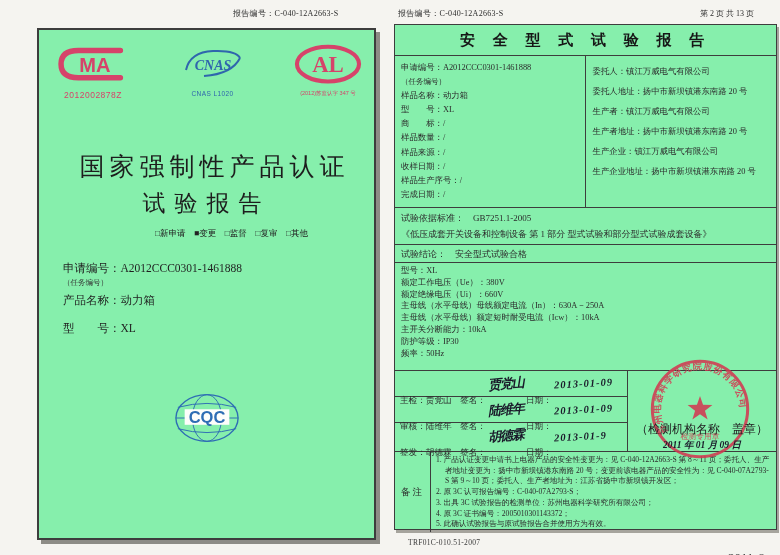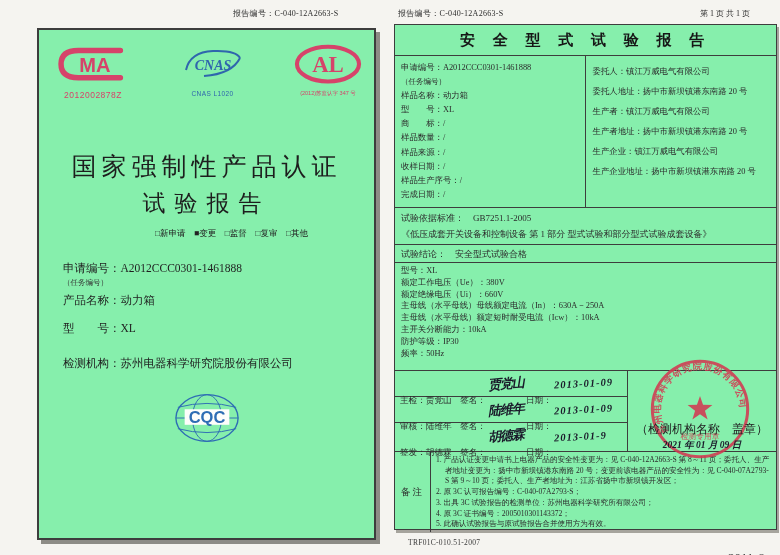--- a/index.html
+++ b/index.html
@@ -24,21 +24,21 @@
   .hdr-no-left{left:233px;}
   .hdr-no-right{left:398px;}
   .hdr-page{position:absolute;top:8px;left:700px;font-size:8px;}
 
   
   .logos-row{position:absolute;top:14px;left:14px;right:10px;display:flex;justify-content:space-between;align-items:flex-start;}
   .logo-block{text-align:center;}
   .logo-caption-red{font-size:8.5px;color:#d6436a;letter-spacing:.5px;font-family:"Liberation Sans",sans-serif;}
   .logo-caption-blue{font-size:6.5px;color:#2f66ad;letter-spacing:.4px;font-family:"Liberation Sans",sans-serif;}
   .logo-caption-xs{font-size:5.5px;color:#d6436a;font-family:"Liberation Sans",sans-serif;white-space:nowrap;}
-  .lp-title1{position:absolute;top:120px;left:0;width:100%;text-align:center;font-size:25px;letter-spacing:5px;color:#1d1d1d;}
+  .lp-title1{position:absolute;top:120px;left:8px;width:100%;text-align:center;font-size:25px;letter-spacing:5px;color:#1d1d1d;}
   .lp-title2{position:absolute;top:158px;left:0;width:100%;text-align:center;font-size:23px;letter-spacing:9px;color:#1d1d1d;}
   .lp-checks{position:absolute;top:198px;left:0;width:100%;text-align:center;font-size:8.5px;color:#222;padding-left:25px;}
   .lp-field{position:absolute;left:24px;font-size:11.5px;color:#1f1f1f;}
   .lp-note{position:absolute;left:24px;font-size:7.5px;color:#333;}
   .lp-cqc{position:absolute;top:360px;left:0;width:100%;text-align:center;}
 
   
   .rp-title{height:30px;line-height:30px;text-align:center;font-size:15px;font-weight:bold;letter-spacing:7px;border-bottom:1px solid #3d3d3d;color:#161616;}
   .rp-info{display:flex;height:151px;border-bottom:1px solid #3d3d3d;}
   .rp-info-l{width:50%;border-right:1px solid #3d3d3d;padding:5px 5px 0 6px;font-size:8.4px;box-sizing:border-box;}
@@ -68,21 +68,21 @@
   .remark-item{line-height:10.7px;padding-left:9px;text-indent:-9px;}
 
   .footer-left{position:absolute;top:538px;left:408px;font-size:7.5px;letter-spacing:.3px;color:#3a3a3a;}
   .footer-right{position:absolute;top:550px;left:728px;font-size:13px;color:#3a3a3a;}
 </style>
 </head>
 <body>
 
 <div class="hdr-no hdr-no-left">报告编号：C-040-12A2663-S</div>
 <div class="hdr-no hdr-no-right">报告编号：C-040-12A2663-S</div>
-<div class="hdr-page">第 1 页 共 1 页</div>
+<div class="hdr-page">第 2 页 共 13 页</div>
 
 <div class="page page-left">
 
   <div class="logos-row">
     <div class="logo-block">
       <svg width="80" height="42" viewBox="0 0 84 46">
         <path d="M72,7 H26 Q7,7 7,22 Q7,37 26,37 H72" fill="none" stroke="#d6436a" stroke-width="6" stroke-linecap="round"></path>
         <text x="44" y="31" font-size="22" font-weight="bold" fill="#d6436a" text-anchor="middle" font-family="Liberation Sans,sans-serif">MA</text>
       </svg>
       <div class="logo-caption-red">2012002878Z</div>
@@ -112,23 +112,20 @@
 
   <div class="lp-field" style="top:231px;">
     <span class="lbl">申请编号：</span><span>A2012CCC0301-1461888</span>
   </div>
   <div class="lp-note" style="top:248px;">（任务编号）</div>
   <div class="lp-field" style="top:263px;">
     <span>产品名称：</span><span>动力箱</span>
   </div>
   <div class="lp-field" style="top:291px;">
     <span>型　　号：</span><span>XL</span>
-  </div>
-  <div class="lp-field" style="top:326px;">
-    <span>检测机构：</span><span>苏州电器科学研究院股份有限公司</span>
   </div>
 
   <div class="lp-cqc">
     <svg width="68" height="56" viewBox="0 0 70 56">
       <ellipse cx="35" cy="28" rx="32" ry="24" fill="none" stroke="#2e6db4" stroke-width="1.4"></ellipse>
       <ellipse cx="35" cy="28" rx="15" ry="24" fill="none" stroke="#2e6db4" stroke-width="1"></ellipse>
       <path d="M5,17 Q35,9 65,17 M5,39 Q35,47 65,39 M3,28 H67" fill="none" stroke="#2e6db4" stroke-width="1"></path>
       <rect x="12" y="19" width="46" height="16" fill="#fdfdfb"></rect>
       <text x="35" y="33" font-size="17" font-weight="bold" fill="#2e6db4" text-anchor="middle" font-family="Liberation Sans,sans-serif">CQC</text>
     </svg>
@@ -202,21 +199,21 @@
             <path id="ringPath" d="M 22.3,86.4 A 46,46 0 1 1 97.7,86.4" fill="none"></path>
           </defs>
           <text font-size="10.5" fill="#d23a52" font-weight="bold" letter-spacing="1">
             <textPath href="#ringPath" startOffset="0">苏州电器科学研究院股份有限公司</textPath>
           </text>
           <polygon points="60,45 56.5,55.2 45.7,55.4 54.3,61.9 51.2,72.1 60,66 68.8,72.1 65.7,61.9 74.3,55.4 63.5,55.2" fill="#d23a52"></polygon>
           <text x="60" y="95" font-size="9" fill="#d23a52" text-anchor="middle">检测专用章</text>
         </svg>
       </div>
       <div class="stamp-caption">（检测机构名称　盖章）</div>
-      <div class="stamp-date handw">2021 年 01 月 09 日</div>
+      <div class="stamp-date handw">2011 年 01 月 09 日</div>
     </div>
   </div>
 
   <div class="rp-remarks">
     <div class="rp-remarks-lbl">备注</div>
     <div class="rp-remarks-body">
       <div class="remark-item">1. 产品认证变更申请书上电器产品的安全性变更为：见 C-040-12A2663-S 第 8～11 页；委托人、生产者地址变更为：扬中市新坝镇港东南路 20 号；变更前该电器产品的安全性为：见 C-040-07A2793-S 第 9～10 页；委托人、生产者地址为：江苏省扬中市新坝镇开发区；</div>
       <div class="remark-item">2. 原 3C 认可报告编号：C-040-07A2793-S；</div>
       <div class="remark-item">3. 出具 3C 试验报告的检测单位：苏州电器科学研究所有限公司；</div>
       <div class="remark-item">4. 原 3C 证书编号：2005010301143372；</div>

